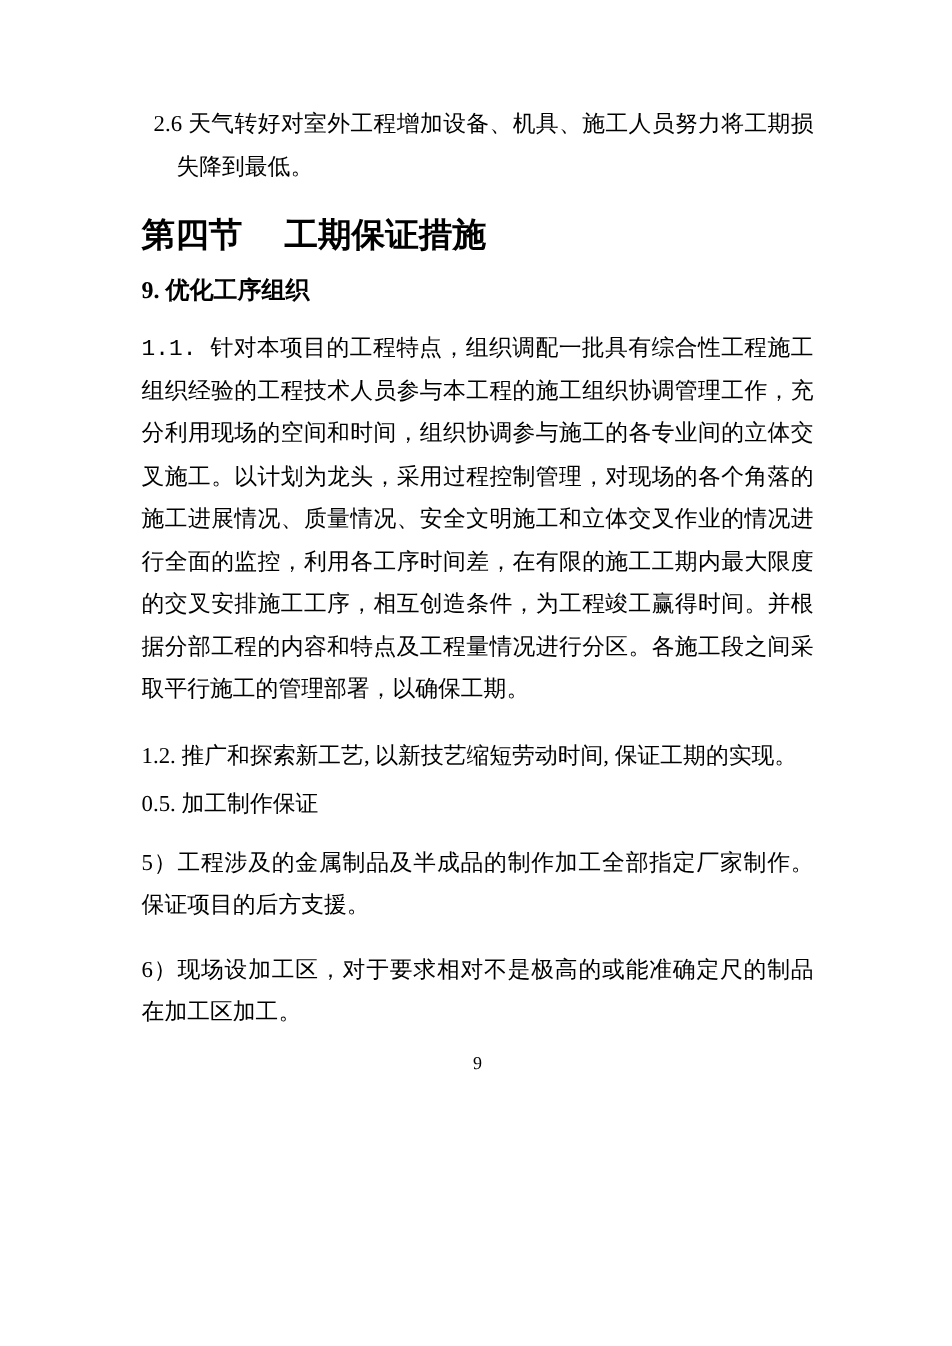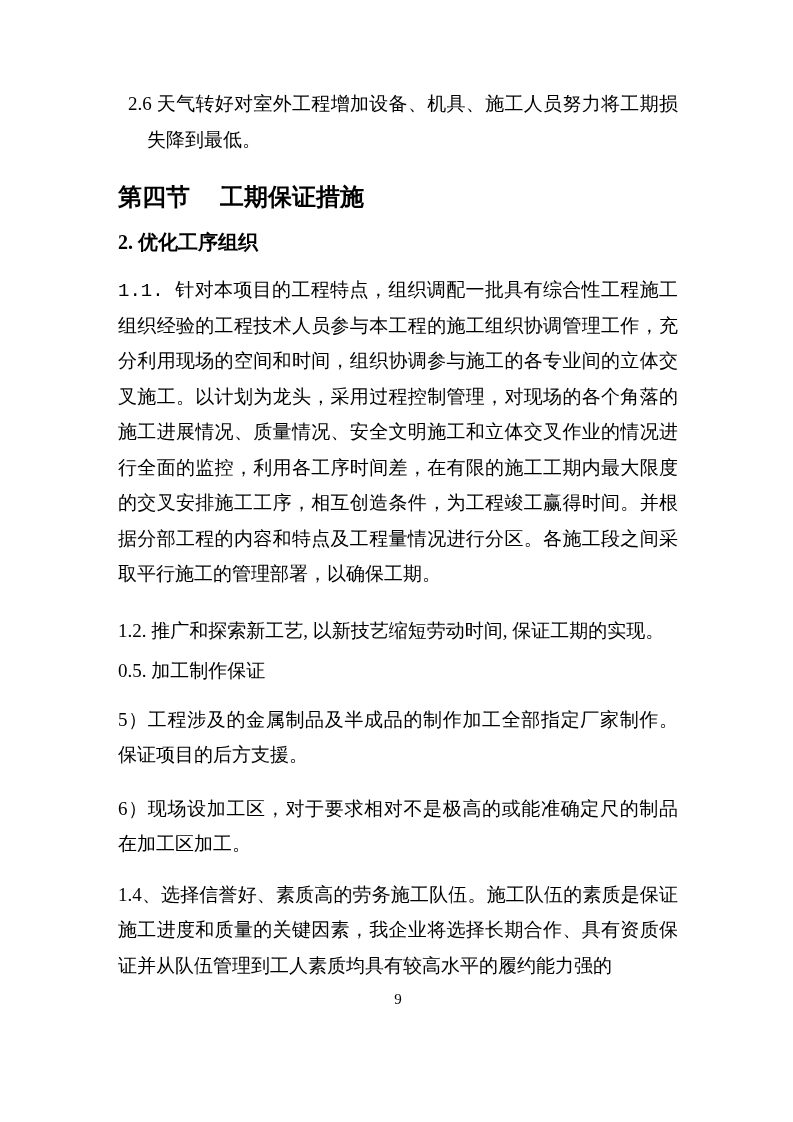--- a/index.html
+++ b/index.html
@@ -28,21 +28,21 @@
     word-break: normal;
   }
   
   .p-26 {
     padding-left: 29px;
     text-indent: -19px;
     margin-bottom: 22px;
   }
   .h-section {
     margin: 0 0 9px 0;
-    font-size: 24px;
+    font-size: 28px;
     font-weight: bold;
     line-height: 36px;
     text-align: left;
   }
   .h-sub {
     margin: 0 0 14px 0;
     font-size: 20px;
     font-weight: bold;
     line-height: 36px;
     text-align: left;
@@ -62,29 +62,28 @@
 </style>
 </head>
 <body>
 
 <div class="page">
 
   <p class="block p-26">2.6 天气转好对室外工程增加设备、机具、施工人员努力将工期损失降到最低。</p>
 
   <h2 class="h-section">第四节　 工期保证措施</h2>
 
-  <h3 class="h-sub">2. 优化工序组织</h3>
+  <h3 class="h-sub">9. 优化工序组织</h3>
 
   <p class="block p-11">1.1. 针对本项目的工程特点，组织调配一批具有综合性工程施工组织经验的工程技术人员参与本工程的施工组织协调管理工作，充分利用现场的空间和时间，组织协调参与施工的各专业间的立体交叉施工。以计划为龙头，采用过程控制管理，对现场的各个角落的施工进展情况、质量情况、安全文明施工和立体交叉作业的情况进行全面的监控，利用各工序时间差，在有限的施工工期内最大限度的交叉安排施工工序，相互创造条件，为工程竣工赢得时间。并根据分部工程的内容和特点及工程量情况进行分区。各施工段之间采取平行施工的管理部署，以确保工期。</p>
 
   <p class="block p-12">1.2. 推广和探索新工艺, 以新技艺缩短劳动时间, 保证工期的实现。</p>
 
   <p class="block p-13">0.5. 加工制作保证</p>
 
   <p class="block p-item1">5）工程涉及的金属制品及半成品的制作加工全部指定厂家制作。保证项目的后方支援。</p>
 
   <p class="block p-item2">6）现场设加工区，对于要求相对不是极高的或能准确定尺的制品在加工区加工。</p>
 
-  <p class="block p-14">1.4、选择信誉好、素质高的劳务施工队伍。施工队伍的素质是保证施工进度和质量的关键因素，我企业将选择长期合作、具有资质保证并从队伍管理到工人素质均具有较高水平的履约能力强的</p>
 
   <div class="footer">9</div>
 
 </div>
 
 </body></html>

